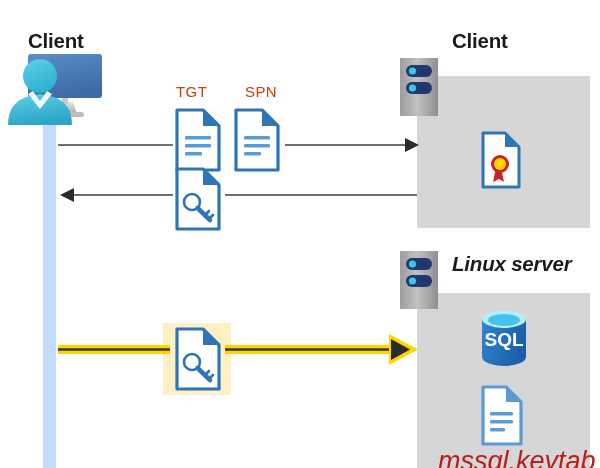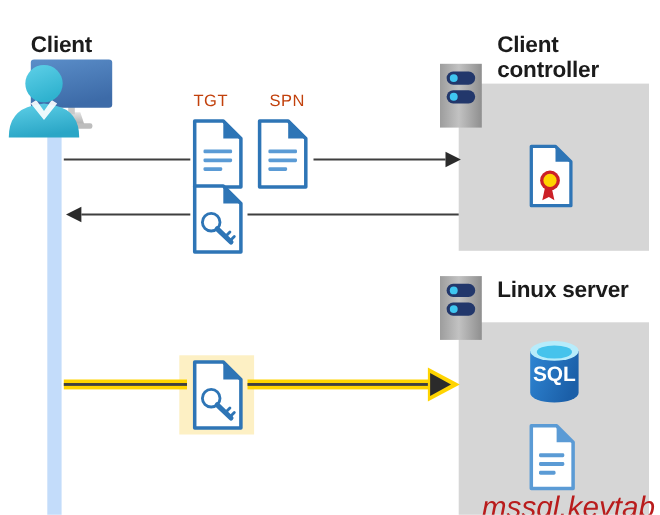--- a/index.html
+++ b/index.html
@@ -19,21 +19,21 @@
 
   
   .hdr{
     position:absolute;
     font-weight:bold;
     color:#1b1b1b;
     line-height:1.12;
     letter-spacing:-0.2px;
   }
   .hdr.dc{ left:452px; top:2px; width:146px; font-size:20.5px; }
-  .hdr.linux{ left:452px; top:225px; width:148px; font-size:20.5px; white-space:nowrap;}
+  .hdr.linux{ left:452px; top:225px; width:148px; font-size:20.5px; white-space:nowrap;font-style:italic;}
   .hdr.client{ left:28px; top:2px; font-size:20.5px; }
 
   .cap{
     position:absolute;
     color:#b91c1c;
     font-size:27px;
     white-space:nowrap;
     font-style:italic;
   }
   .cap.keytab{ left:438px; top:418px; }
@@ -76,21 +76,20 @@
   <div class="panel" style="left:417px;top:265px;width:173px;height:195px;"></div>
 
   <div class="lifeline"></div>
 
   <div class="highlight"></div>
 
   <div class="hdr client">Client</div>
 
   <div class="hdr dc">
     <div>Client</div>
-    <div>controller</div>
   </div>
 
   <div class="hdr linux">Linux server</div>
 
   <div class="tok tgt">TGT</div>
   <div class="tok spn">SPN</div>
 
   <div class="cap keytab">mssql.keytab</div>
 
   <svg class="svglayer" viewBox="0 0 600 468">

